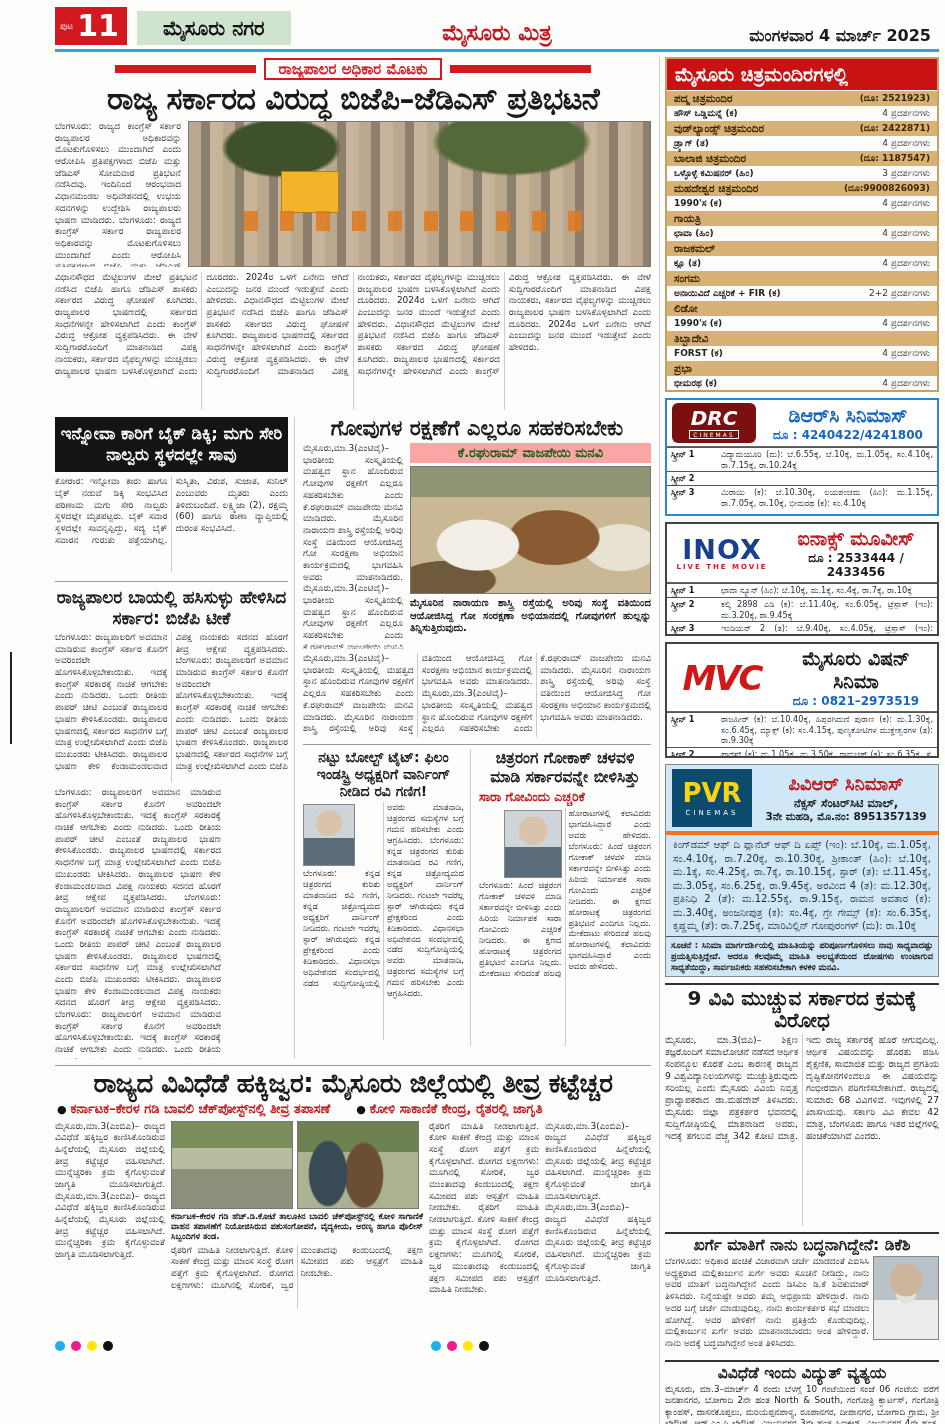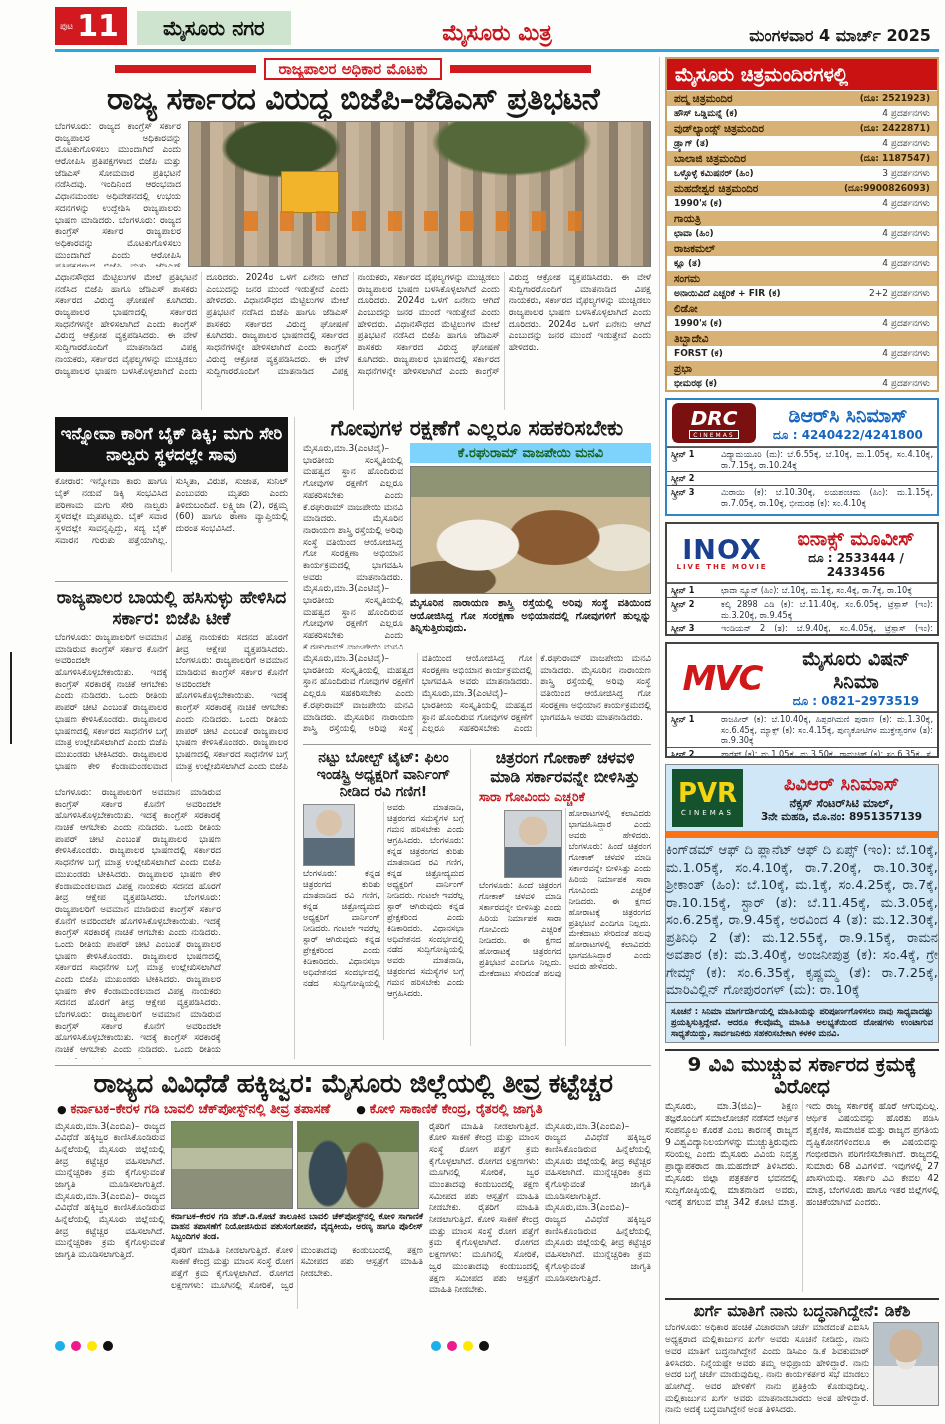--- a/index.html
+++ b/index.html
@@ -51,21 +51,21 @@
   .blackhead { background:#141414; color:#fff; font-weight:bold; font-size:16.5px; line-height:1.25; text-align:center; padding:7px 4px; }
   .innova-body { margin-top:4px; height:96px; columns:2; column-gap:8px; column-rule:1px solid #ccc; }
   .gov-head { font-size:17px; font-weight:bold; text-align:center; line-height:1.2; margin-top:9px; border-top:1px solid #999; padding-top:5px; }
   .gov-body { margin-top:4px; height:150px; columns:2; column-gap:8px; column-rule:1px solid #ccc; }
   .gov-cont { margin-top:5px; width:166px; height:300px; }
 
   .cows-head { font-size:21px; font-weight:bold; text-align:center; line-height:1.1; }
   .cows-top { display:flex; gap:7px; margin-top:3px; height:206px; overflow:hidden; }
   .cows-c1 { width:100px; }
   .cows-pb { flex:1; }
-  .greenhead { background:#7dd3fc; color:#17611b; font-weight:bold; font-size:13px; text-align:center; padding:2px 0; }
+  .greenhead { background:#fca5a5; color:#17611b; font-weight:bold; font-size:13px; text-align:center; padding:2px 0; }
   .ph-cows { height:128px; border:1px solid #777; margin-top:3px;
     background:
       radial-gradient(ellipse 42px 26px at 28% 62%, #f3efe6 96%, transparent),
       radial-gradient(ellipse 46px 28px at 60% 56%, #8a5b33 96%, transparent),
       radial-gradient(ellipse 38px 24px at 88% 64%, #e8e2d2 96%, transparent),
       radial-gradient(ellipse 50px 20px at 15% 90%, #6f5b3c 96%, transparent),
       linear-gradient(180deg, #8f9574 0 24%, #c9b893 24% 100%);
   }
   .cows-cap { font-size:10px; font-weight:bold; line-height:1.25; margin-top:3px; text-align:justify; }
   .cows-bottom { margin-top:4px; height:84px; columns:3; column-gap:8px; column-rule:1px solid #ccc; }
@@ -129,28 +129,28 @@
   .inoxlogo { width:100px; text-align:center; }
   .inoxlogo .a { font-size:27px; font-weight:bold; color:#1b3f8f; letter-spacing:1px; line-height:1; }
   .inoxlogo .b { font-size:7px; font-weight:bold; color:#d31920; letter-spacing:2px; }
   .mvclogo { width:100px; text-align:center; font-size:34px; font-weight:bold; font-style:italic; color:#d01818; line-height:1; letter-spacing:-2px; }
   .screen { display:flex; border-top:1px solid #555; padding:1px 4px; }
   .screen .lb { width:50px; flex-shrink:0; font-size:8.2px; font-weight:bold; }
   .screen .tx { flex:1; font-size:8.2px; line-height:1.3; color:#26313d; text-align:justify; }
 
   .pvrbox { border:1px solid #888; background:#cfe7f6; margin-top:6px; }
   .pvrhead { display:flex; gap:8px; align-items:center; padding:4px 6px; }
-  .pvrlogo { width:71px; height:58px; background:#14532d; display:flex; flex-direction:column; align-items:center; justify-content:center; }
+  .pvrlogo { width:80px; height:58px; background:#0c4a6e; display:flex; flex-direction:column; align-items:center; justify-content:center; }
   .pvrlogo .a { color:#f5d411; font-size:26px; font-weight:bold; line-height:1; }
   .pvrlogo .b { color:#fff; font-size:7px; letter-spacing:3px; margin-top:3px; }
   .pvrtitle { flex:1; text-align:center; }
   .pvrtitle .t { color:#c4161c; font-weight:bold; font-size:18px; }
   .pvrtitle .a1 { font-size:11.5px; font-weight:bold; margin-top:1px; }
   .pvrtitle .a2 { font-size:10.5px; font-weight:bold; }
-  .pvrlist { border-top:7px solid #f97316; padding:3px 0; font-size:13px; line-height:1.35; text-align:justify; color:#1e2a36; }
+  .pvrlist { border-top:4px solid #f97316; padding:3px 7px; font-size:10px; line-height:1.35; text-align:justify; color:#1e2a36; }
   .pvrnote { border-top:1px solid #555; padding:3px 5px; font-size:8.3px; line-height:1.35; text-align:justify; font-weight:bold; color:#222; }
 
   .r-art { border-top:2px solid #333; margin-top:6px; padding-top:2px; }
   .uni-head { font-size:20px; font-weight:bold; text-align:center; line-height:1.1; }
   .uni-body { margin-top:3px; height:192px; columns:2; column-gap:8px; column-rule:1px solid #ccc; font-size:9.2px; }
   .dks-head { font-size:15.5px; font-weight:bold; text-align:center; }
   .dks-body { margin-top:2px; height:98px; font-size:9px; }
   .dks-photo { width:66px; height:84px; border:1px solid #888; float:right; margin:0 0 2px 4px;
     background: radial-gradient(circle at 50% 28%, #cdb49a 0 24%, transparent 25%), radial-gradient(circle at 50% 44%, #e5e0da 0 18%, transparent 19%), linear-gradient(180deg,#b9c2c9 0 52%, #ececec 52%); }
   .pow-head { font-size:15.5px; font-weight:bold; text-align:center; }

